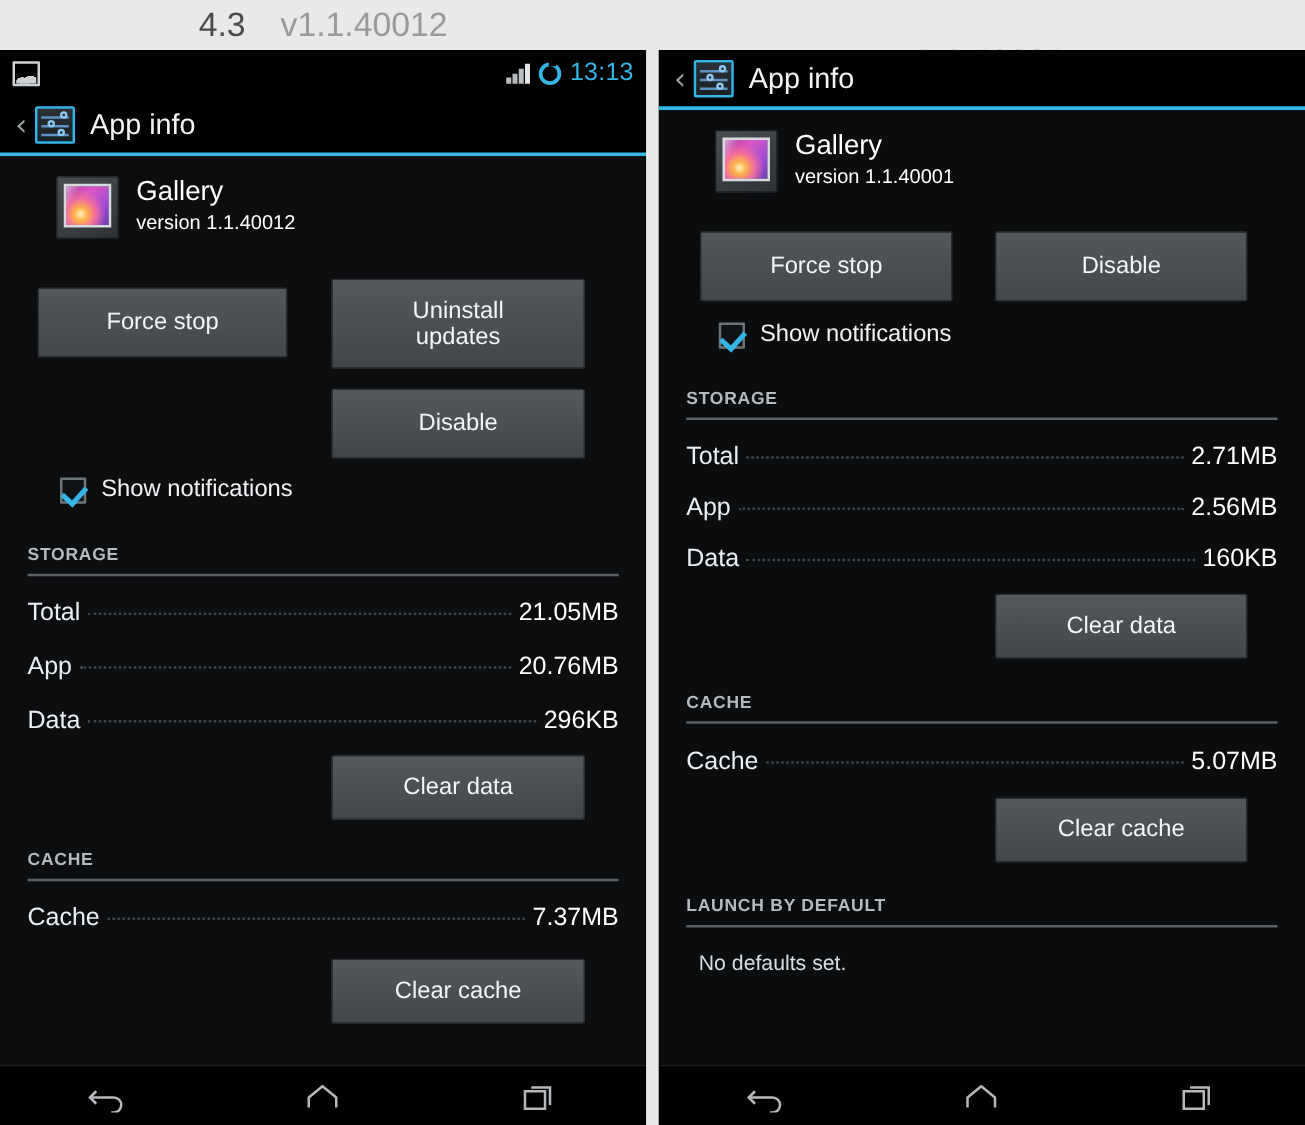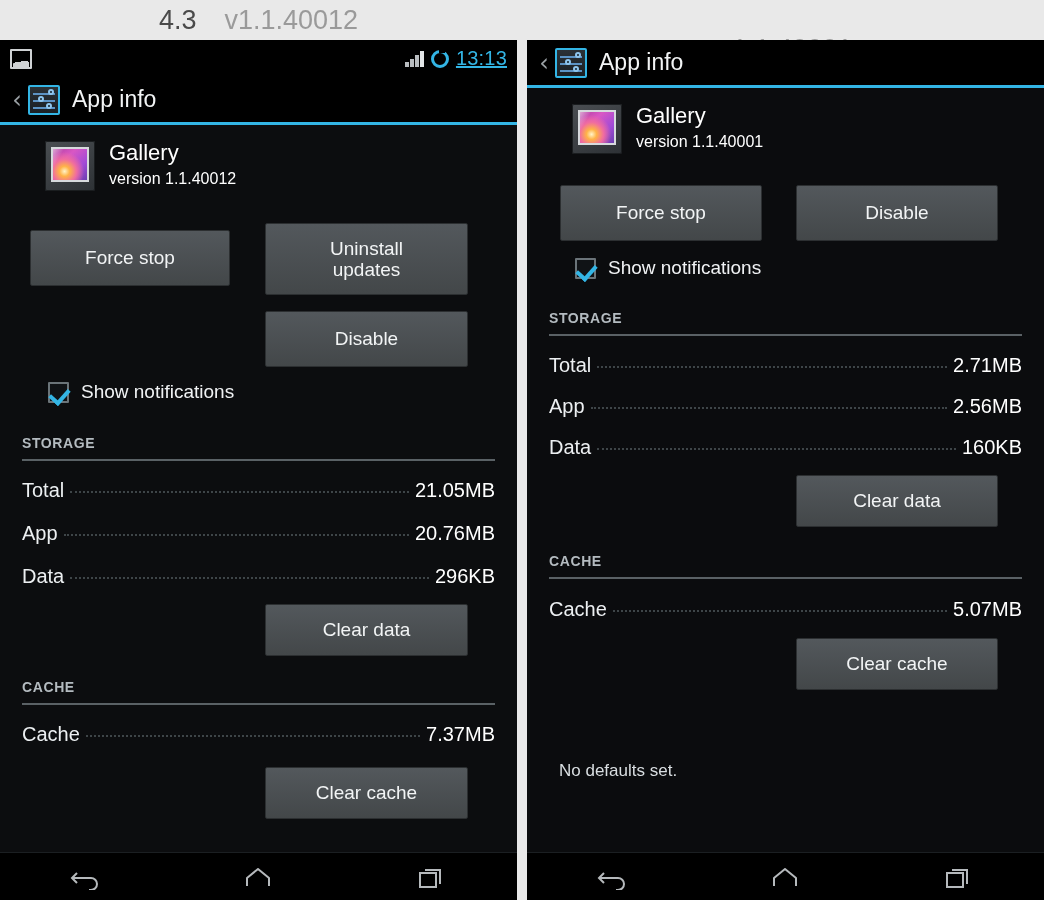--- a/index.html
+++ b/index.html
@@ -28,21 +28,21 @@
   .phone.left  { left: 0px; }
   .phone.right { left: 527px; }
 
   
   .statusbar {
     position: relative; height: 37px; background: #000;
     display: flex; align-items: center; padding: 0 10px;
   }
   .sb-left { display: flex; align-items: center; gap: 6px; }
   .sb-right { margin-left: auto; display: flex; align-items: center; gap: 7px; }
-  .sb-clock { color: #33b5e5; font-size: 20px; letter-spacing: 0.2px; text-decoration: underline; }
+  .sb-clock { color: #33b5e5; font-size: 20px; letter-spacing: 0.2px; }
 
   .ic-photo {
     width: 22px; height: 20px; border: 2px solid #cfd2d4; border-radius: 1px;
     position: relative; overflow: hidden; background: #000;
   }
   .ic-photo:after {
     content: ""; position: absolute; left: 1px; right: 1px; bottom: 0px; height: 8px;
     background:
       radial-gradient(circle at 30% 120%, #cfd2d4 45%, transparent 46%),
       radial-gradient(circle at 72% 130%, #cfd2d4 55%, transparent 56%);
@@ -375,20 +375,24 @@
       </div>
 
       <div class="row" style="top:510px;">
         <span class="k">Cache</span>
         <span class="dots"></span>
         <span class="v">5.07MB</span>
       </div>
 
       <div class="btn" style="left:269px; top:550px; width:202px; height:52px;">Clear cache</div>
 
+      <div class="sechead" style="top:628px;">
+        <div class="t">LAUNCH BY DEFAULT</div>
+        <div class="rule"></div>
+      </div>
       <div class="plain" style="left:32px; top:673px;">No defaults set.</div>
     </div>
 
     <div class="navbar">
       <span class="nav-ic nav-back">
         <svg width="34" height="26" viewBox="0 0 34 26">
             <path d="M8 9 L3 14 L8 19" fill="none" stroke="#cfd3d6" stroke-width="2"></path>
             <path d="M3 14 H22 a6 6 0 0 1 0 12 h-2" fill="none" stroke="#cfd3d6" stroke-width="2"></path>
           </svg>
       </span>

